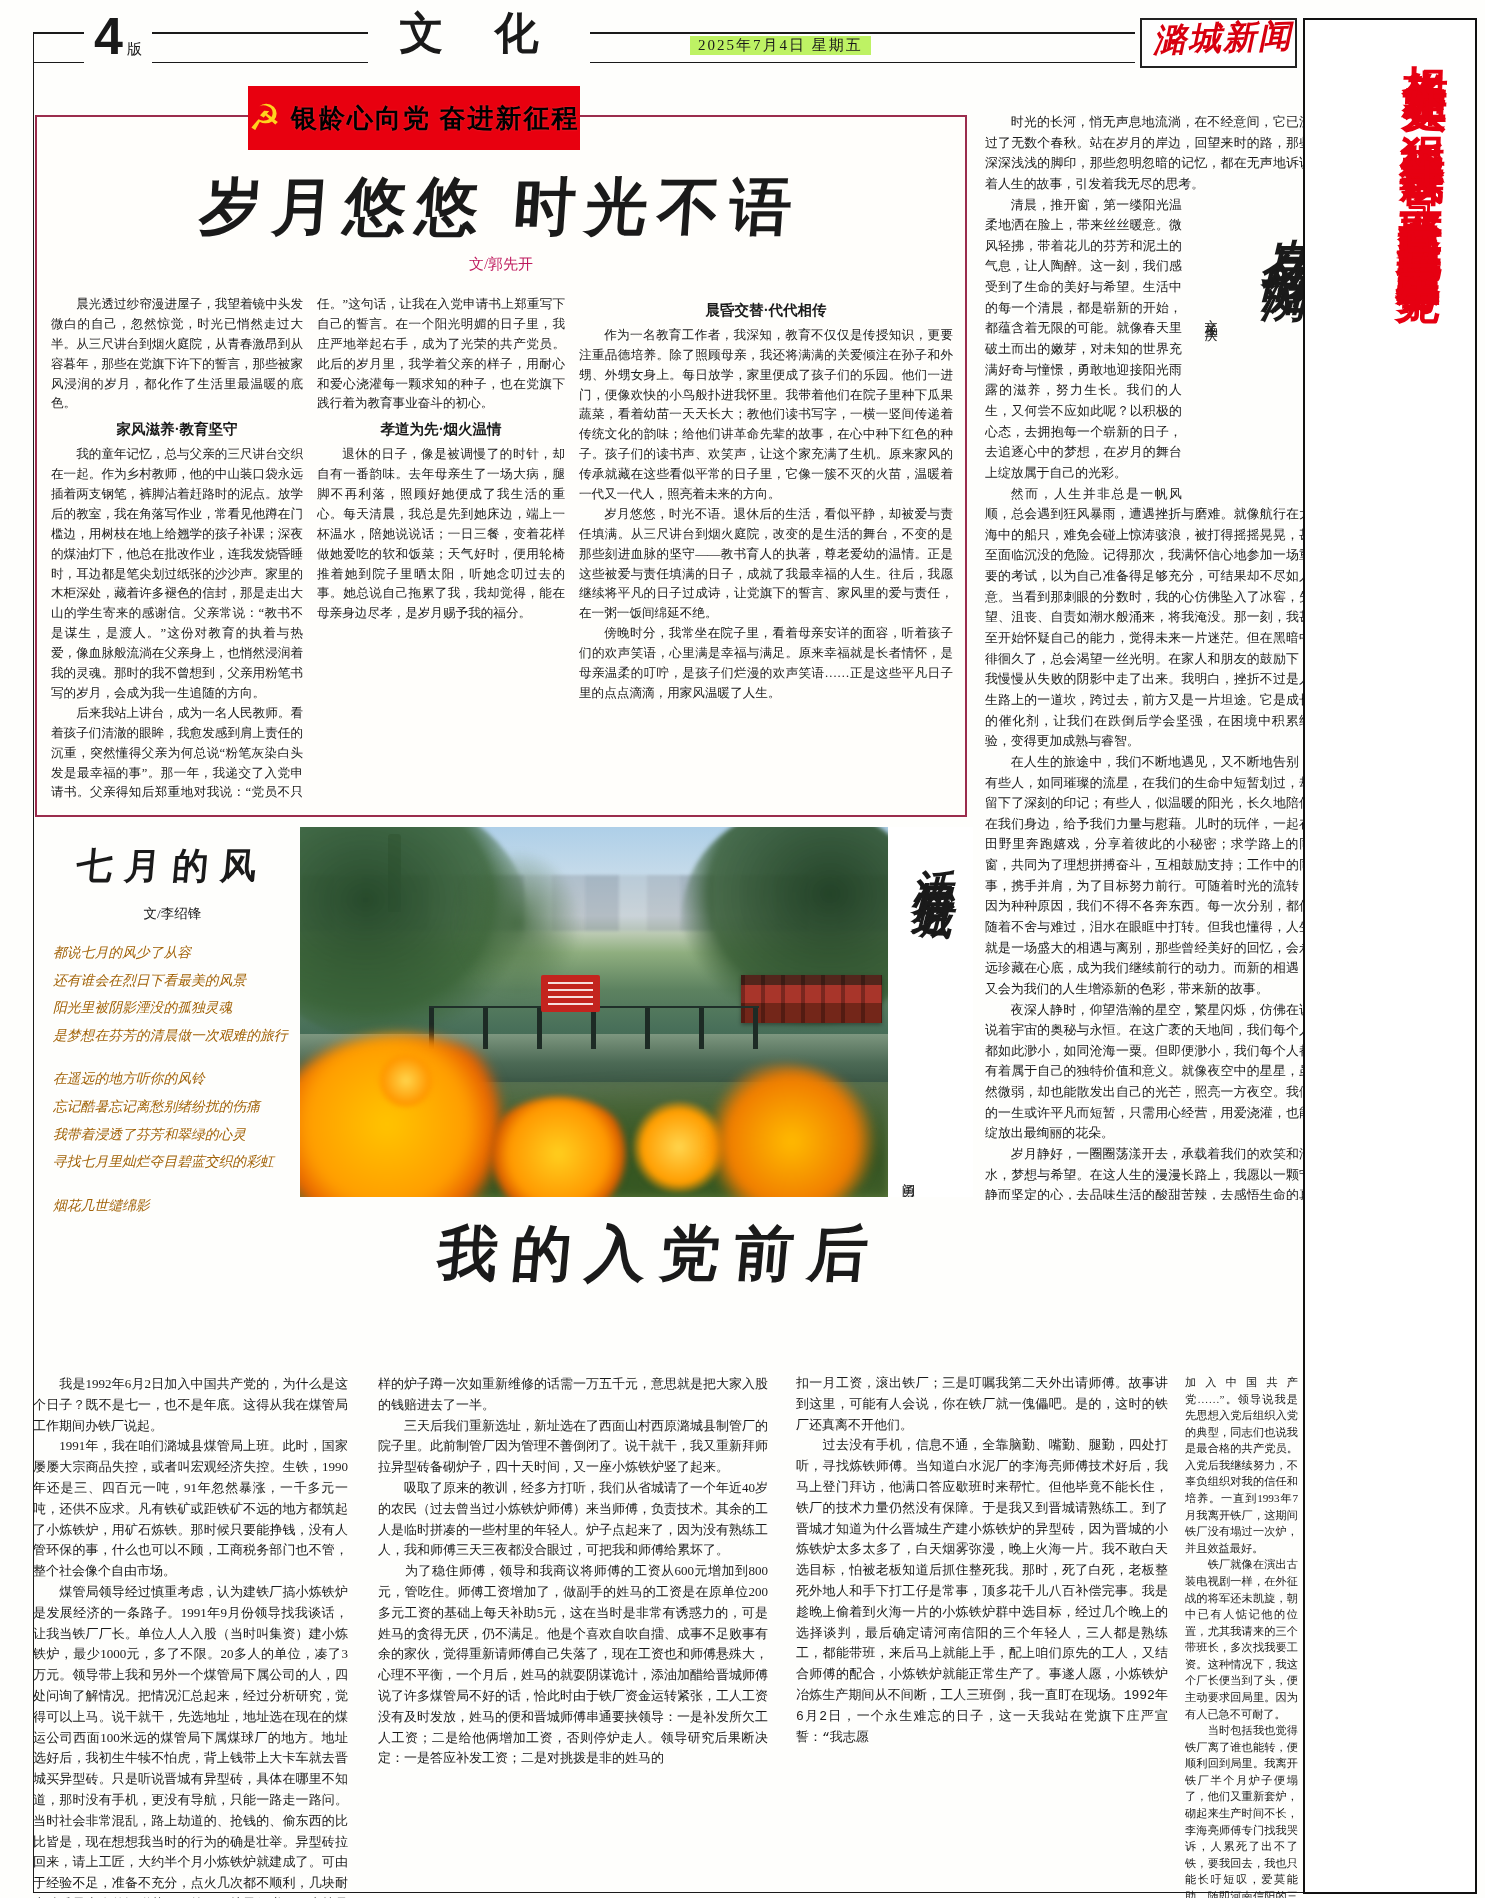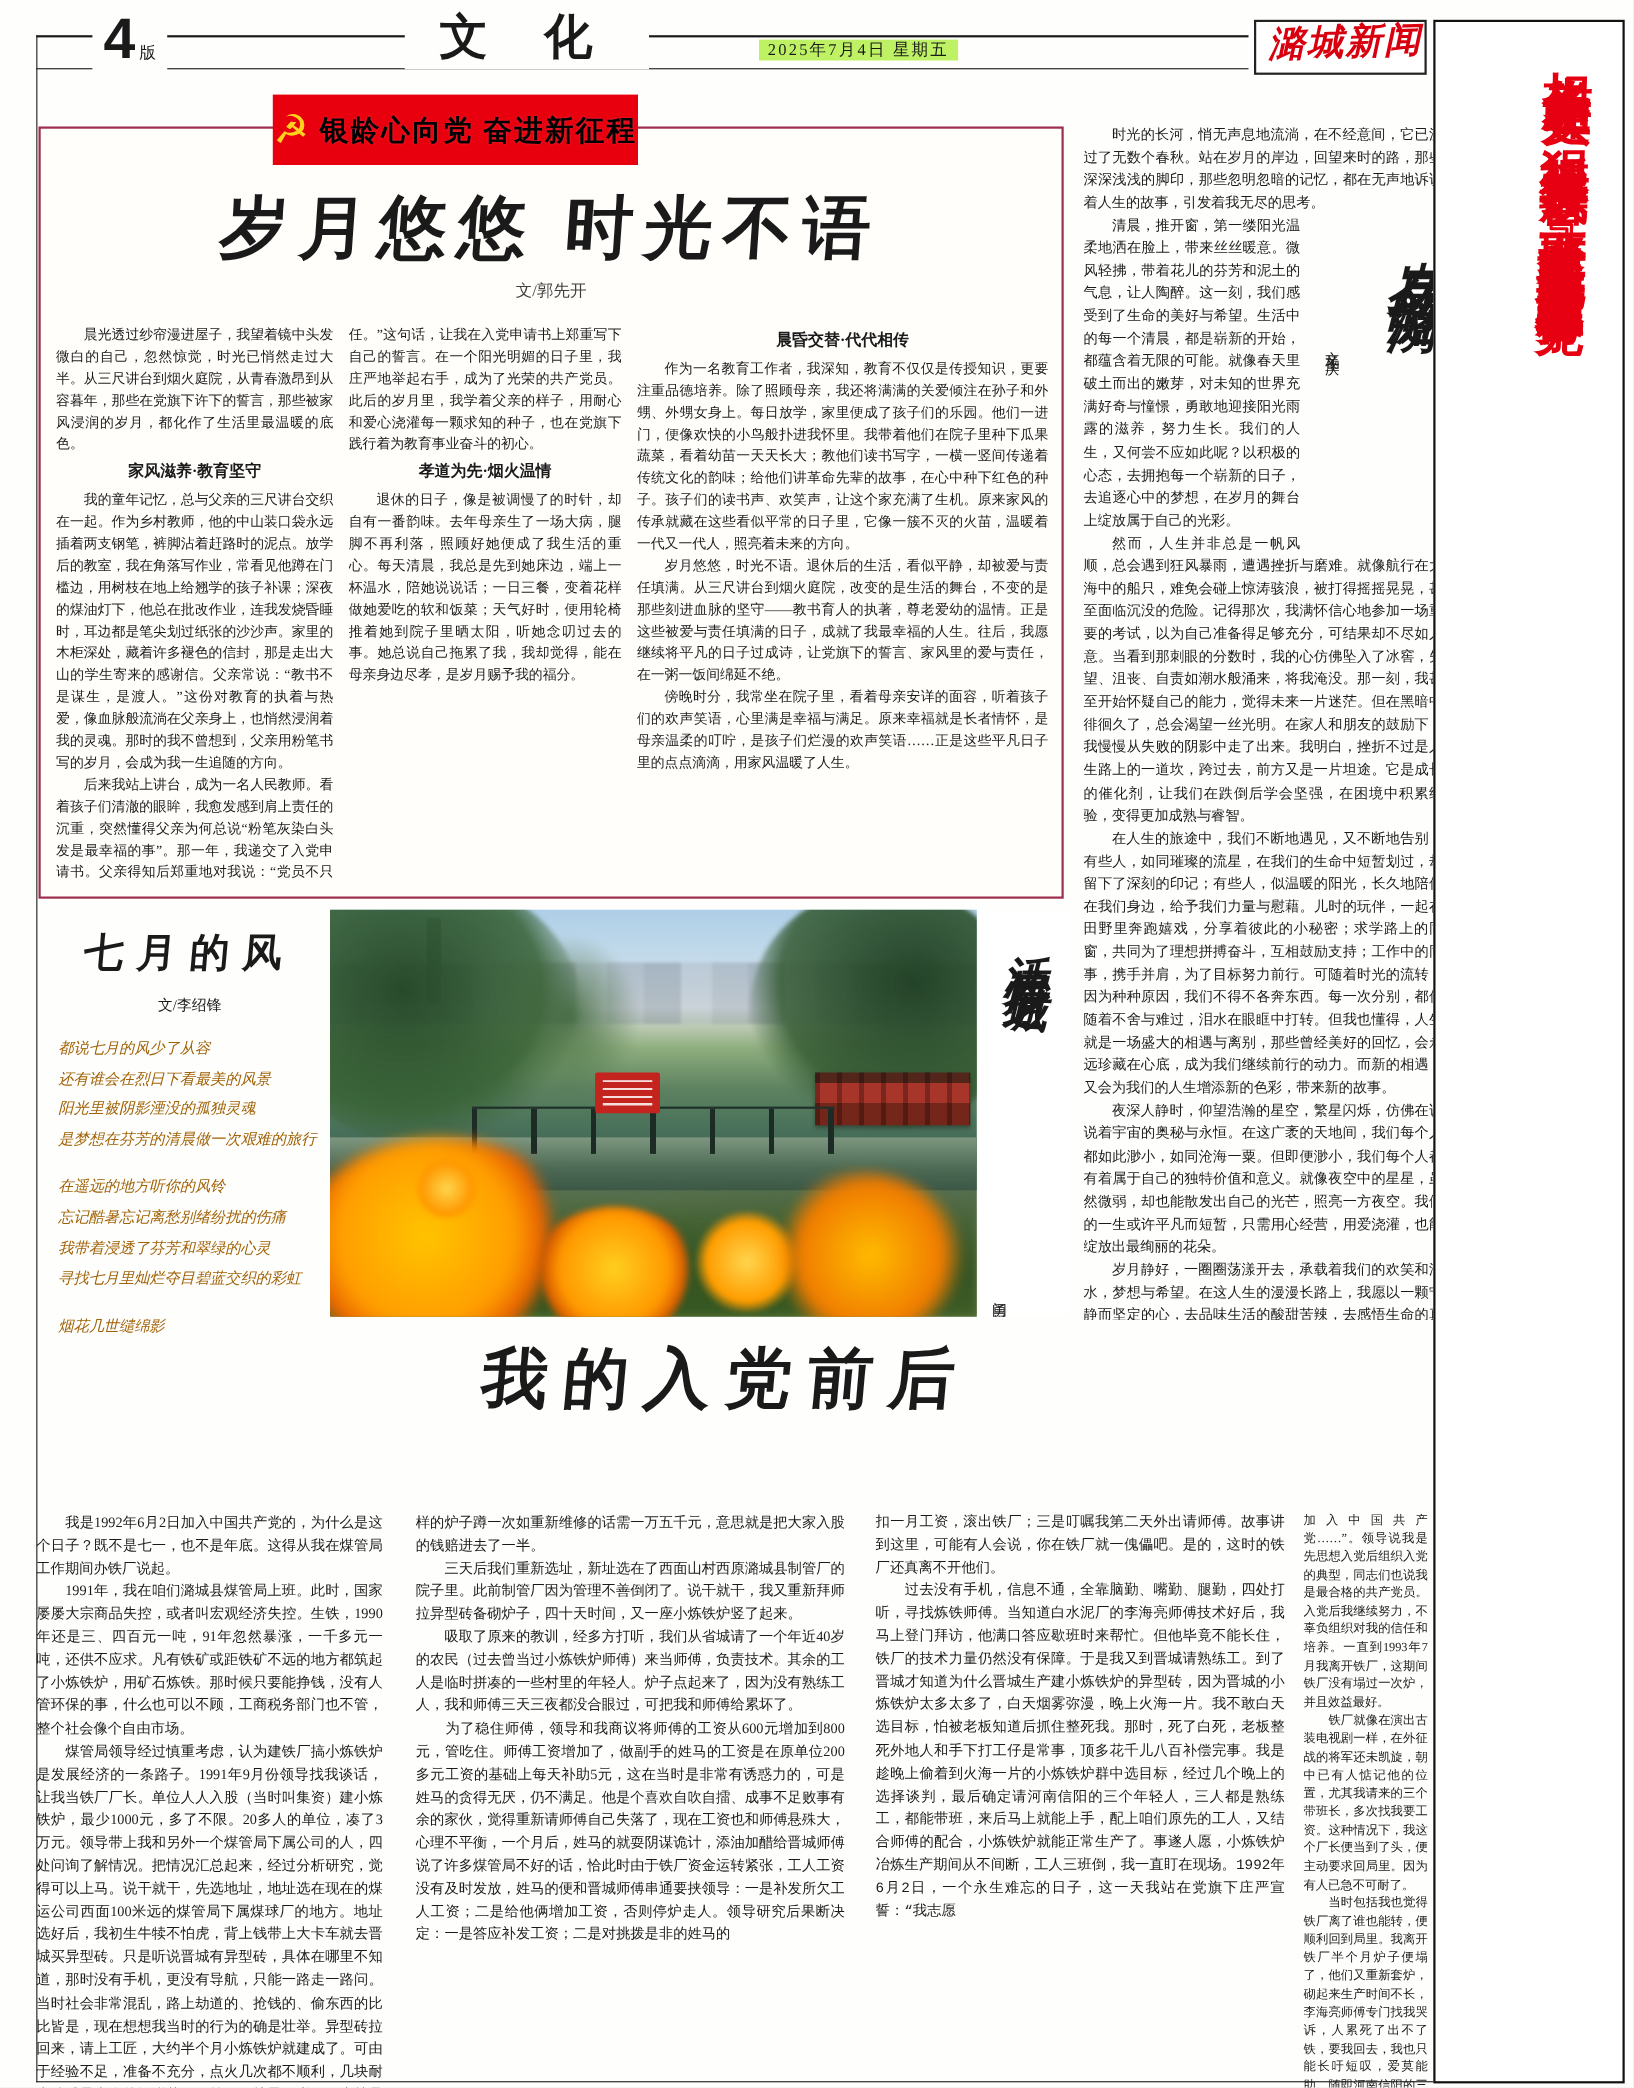--- a/index.html
+++ b/index.html
@@ -18,21 +18,21 @@
         font-style:italic;color:#d8000f;transform:rotate(-2deg);letter-spacing:2px;}
   
   .banner{position:absolute;left:248px;top:86px;width:332px;height:64px;background:#e8000f;z-index:3;
         display:flex;align-items:center;justify-content:center;gap:10px;}
   .banner .emblem{font-size:36px;color:#ffd21e;line-height:1;}
   .banner .btxt{color:#000000;font-size:26px;font-weight:900;letter-spacing:2px;text-shadow:0 0 2px #fff3;}
   
   .a1-box{position:absolute;left:35px;top:115px;width:928px;height:698px;border:2px solid #9b2d4d;background:#fffefb;}
   .a1-title{position:absolute;left:0;right:0;top:48px;text-align:center;font-size:62px;font-weight:900;
         letter-spacing:10px;transform:skewX(-4deg);}
-  .a1-byline{position:absolute;left:0;right:0;top:138px;text-align:center;font-size:15px;color:#404040;}
+  .a1-byline{position:absolute;left:0;right:0;top:138px;text-align:center;font-size:15px;color:#be185d;}
   .a1-cols{position:absolute;left:14px;top:178px;right:12px;bottom:10px;display:flex;gap:14px;overflow:hidden;}
   .a1-cols .col{overflow:hidden;}
   .a1-cols .c1{width:252px;flex:none;}
   .a1-cols .c2{width:248px;flex:none;}
   .a1-cols .c3{flex:1;}
   .body-txt{font-size:12.6px;line-height:1.58;text-align:justify;}
   .body-txt p{margin:0;text-indent:2em;}
   .subhead{font-size:14.5px;font-weight:900;text-align:center;margin:4px 0;}
   
   .a2{position:absolute;left:985px;top:112px;width:327px;height:1088px;overflow:hidden;

